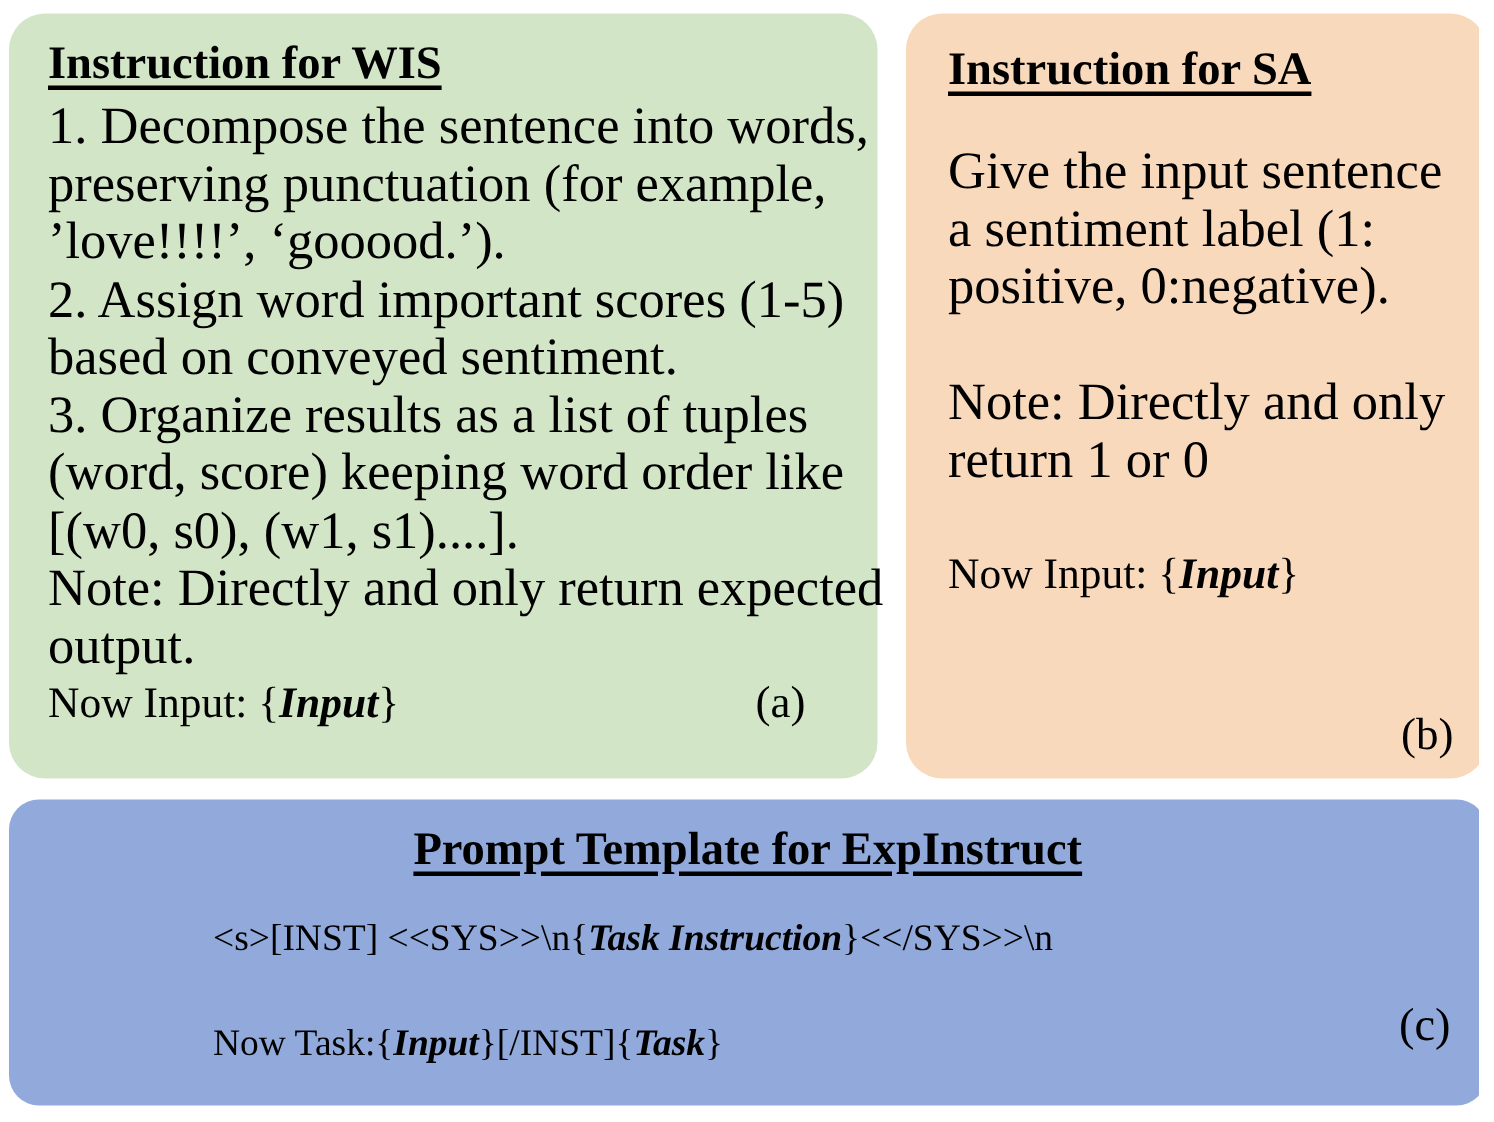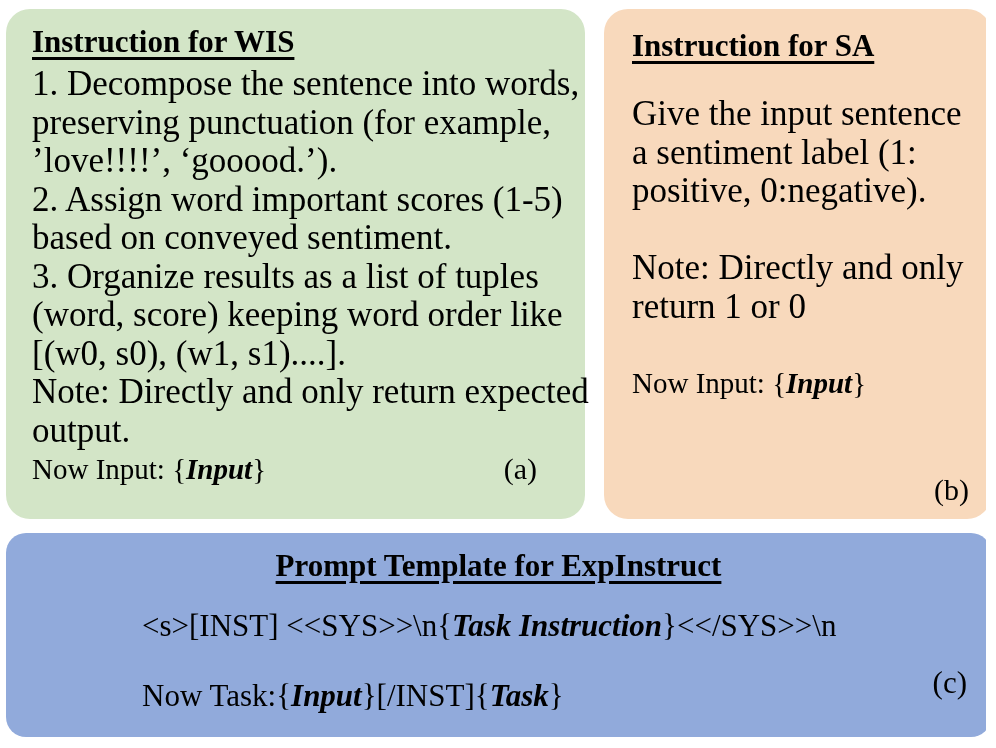--- a/index.html
+++ b/index.html
@@ -86,21 +86,21 @@
   }
   .box-template .title {
     position: absolute;
     top: 10px;
     left: 0;
     right: 0;
     text-align: center;
   }
   .tline {
     position: absolute;
-    font-size: 31px;
+    font-size: 25px;
     line-height: 42px;
     white-space: pre;
   }
   .tline1 { left: 136px; top: 72px; }
   .tline2 { left: 136px; top: 142px; }
   .abs-c {
     position: absolute;
     right: 24px;
     top: 132px;
     font-size: 31px;

